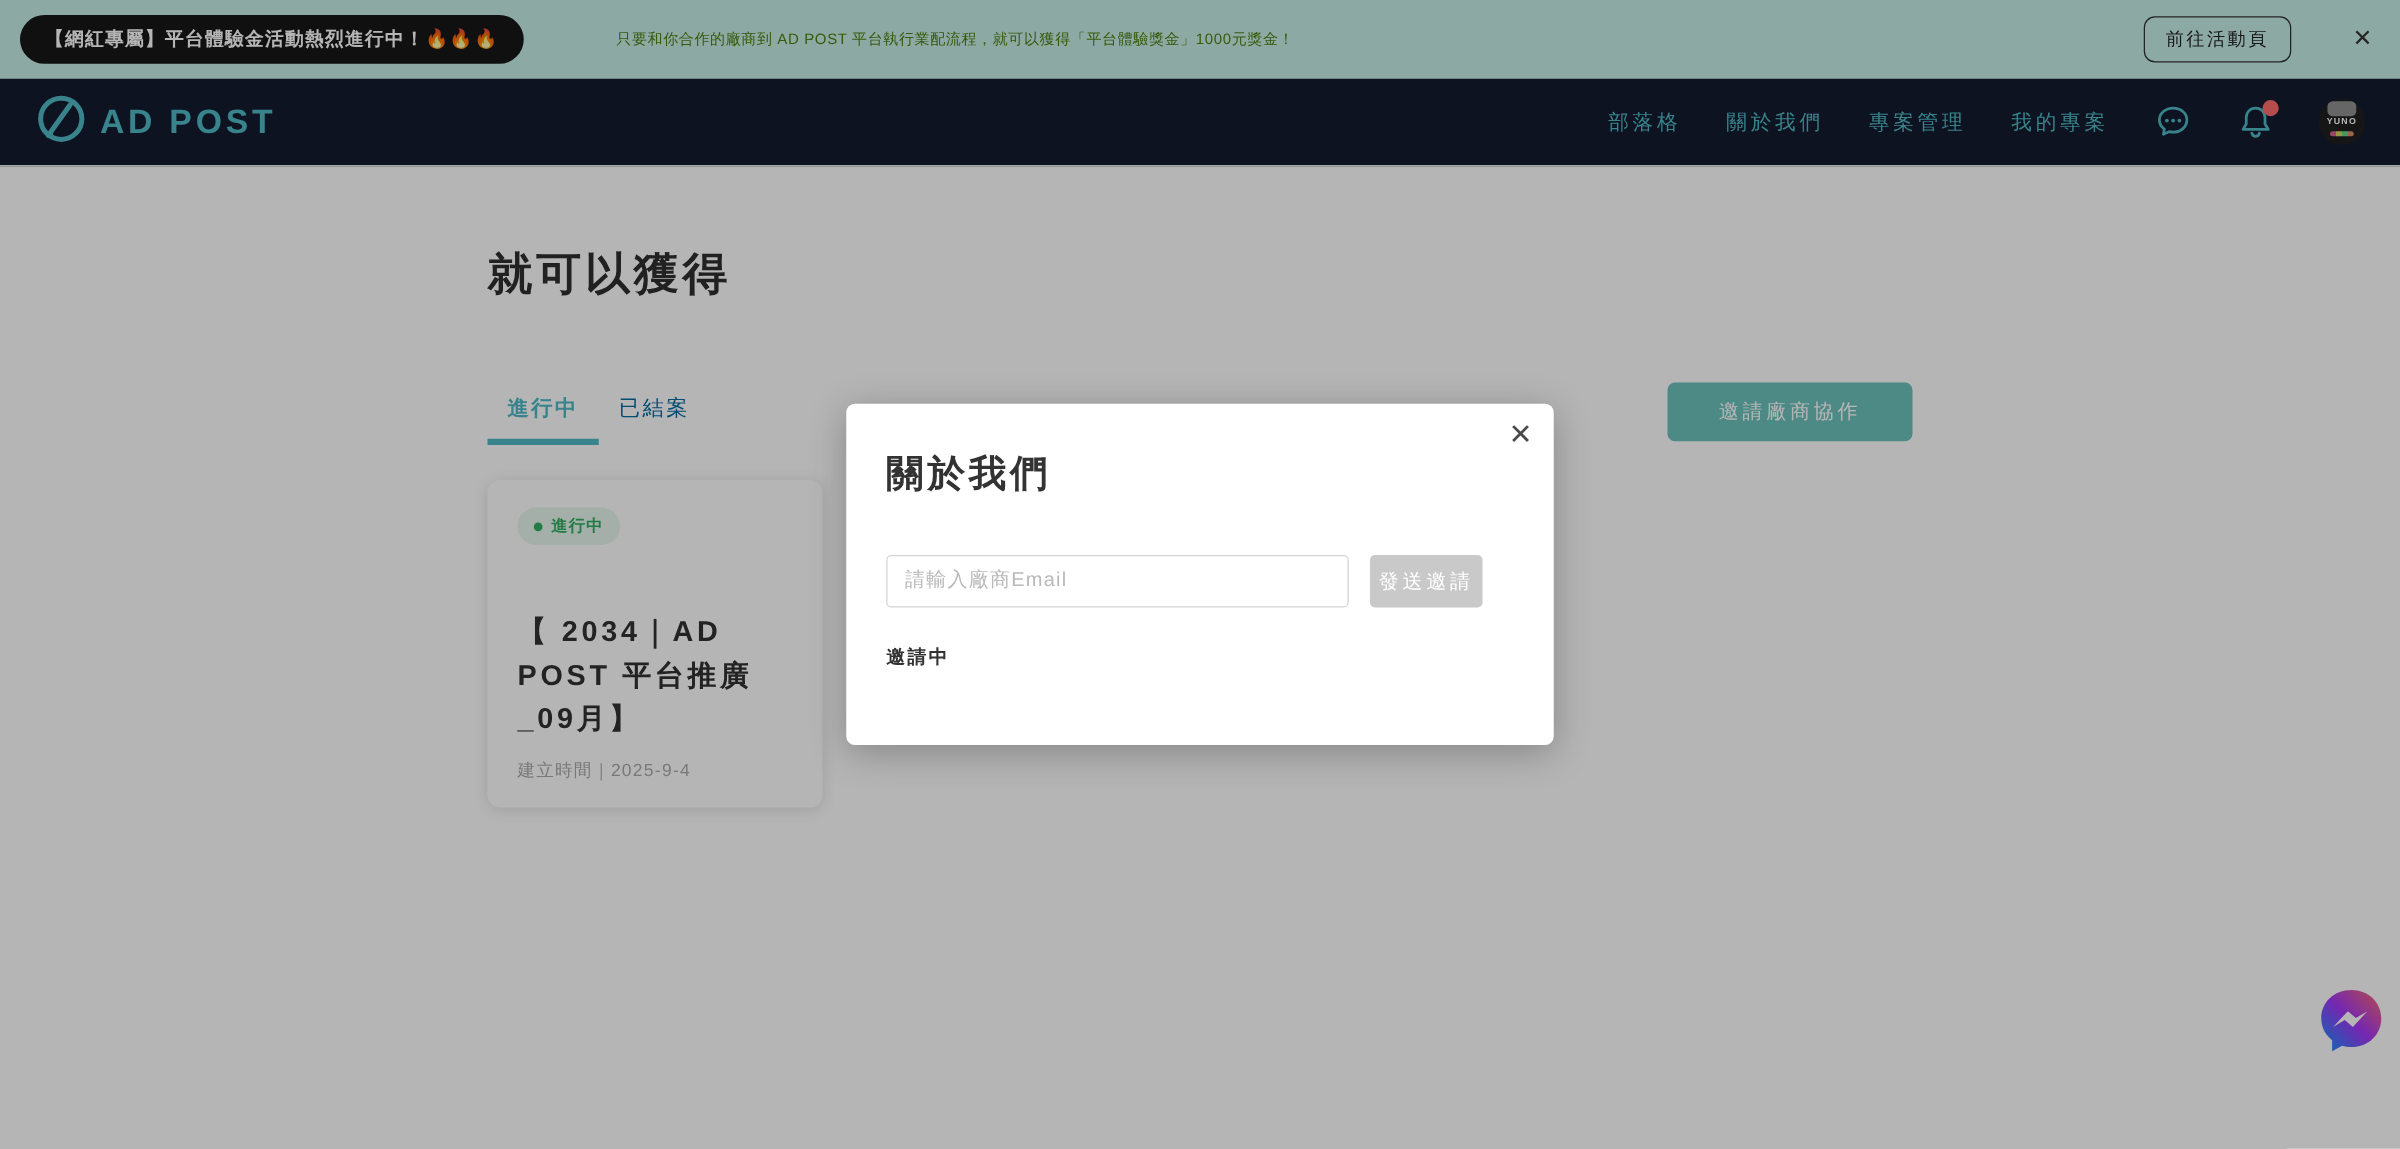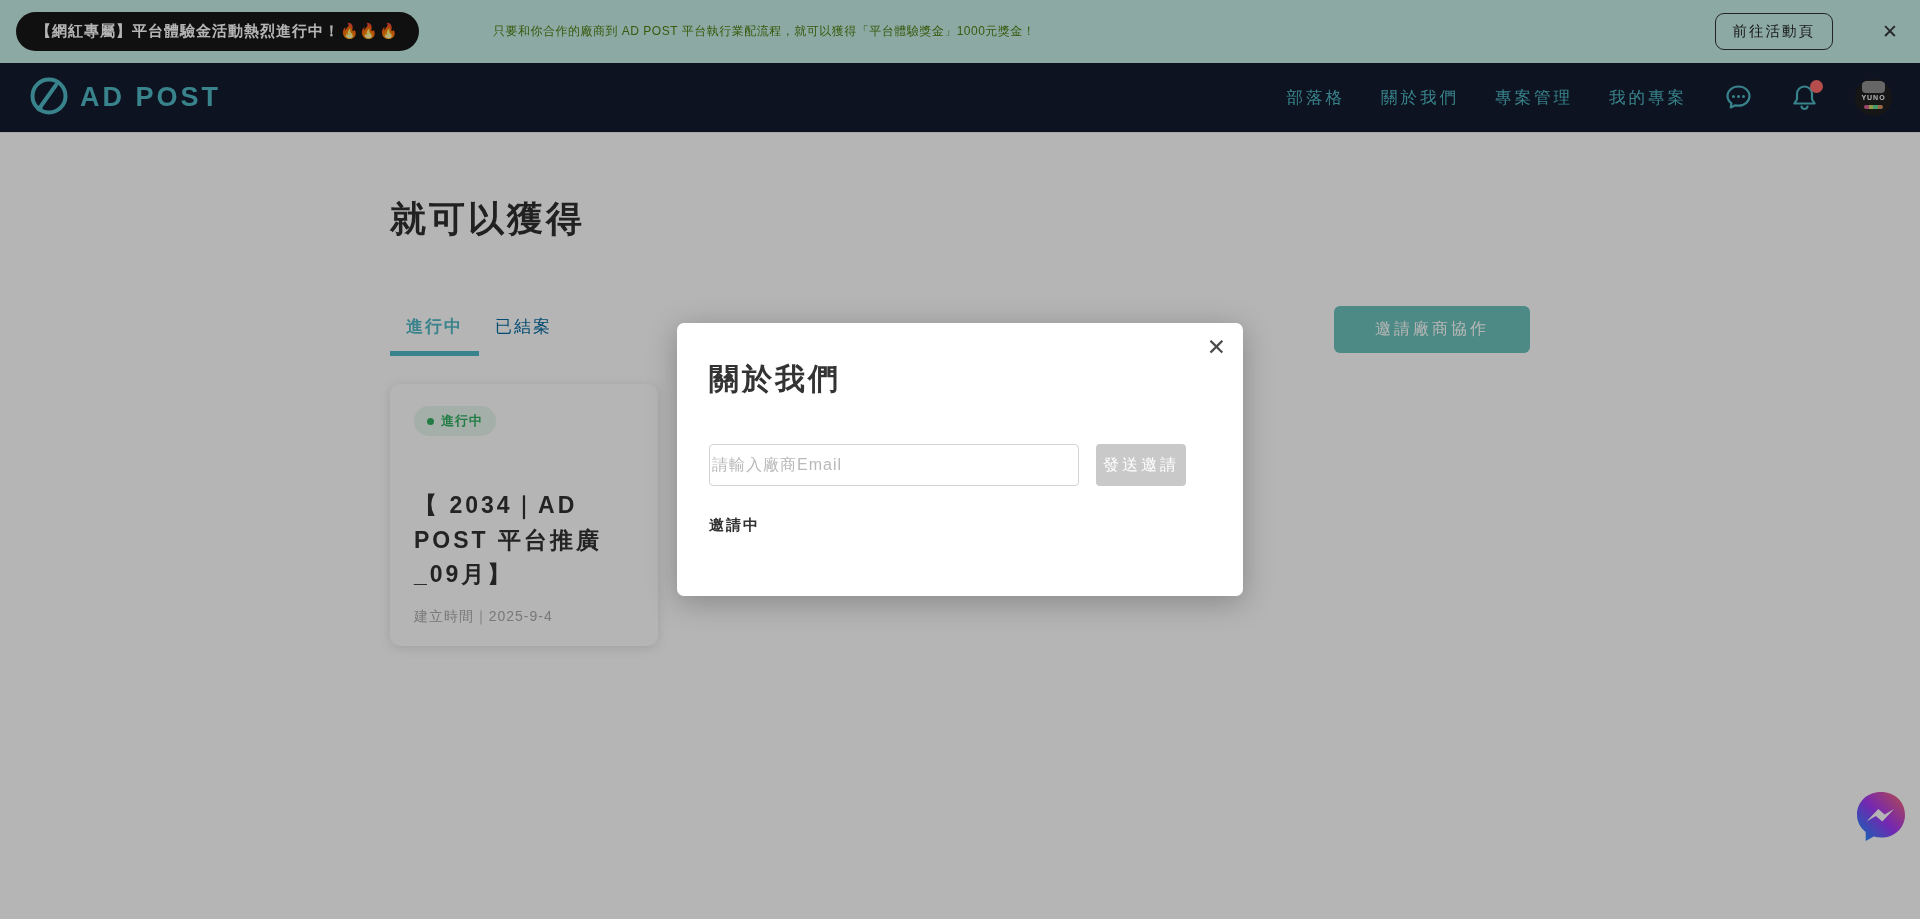--- a/index.html
+++ b/index.html
@@ -53,21 +53,21 @@
   .card-created{margin-top:auto;color:#a9a9a9;font-size:14px;letter-spacing:1px;}
   
   .messenger{position:absolute;right:12px;bottom:76px;width:54px;height:54px;z-index:10;cursor:pointer;}
   
   .overlay{position:absolute;inset:0;background:rgba(10,10,10,.30);z-index:50;}
   .modal{position:absolute;left:677px;top:323px;width:566px;height:273px;background:#fff;border-radius:7px;
     box-shadow:0 6px 30px rgba(0,0,0,.25);z-index:60;padding:36px 32px 0;}
   .modal-close{position:absolute;top:13px;right:17px;font-size:23px;color:#4a4a4a;cursor:pointer;line-height:1;}
   .modal-title{margin:0;font-size:30px;font-weight:700;color:#333;letter-spacing:3px;}
   .modal-form{display:flex;margin-top:44px;gap:17px;}
-  .email-input{width:370px;height:42px;border:1px solid #d4d4d4;border-radius:4px;padding:0 2px;
+  .email-input{width:370px;height:42px;border:1px solid #d4d4d4;border-radius:4px;padding:0 14px;
     font-size:16px;color:#333;font-family:inherit;outline:none;}
   .email-input::placeholder{color:#b9b9b9;letter-spacing:1px;}
   .send-btn{width:90px;height:42px;background:#c9c9c9;color:#fff;border:none;border-radius:4px;
     font-size:16px;letter-spacing:3px;font-family:inherit;cursor:not-allowed;}
   .modal-section{margin-top:30px;font-size:15px;font-weight:700;color:#333;letter-spacing:2px;}
 </style>
 </head>
 <body>
 
 <div class="banner">

